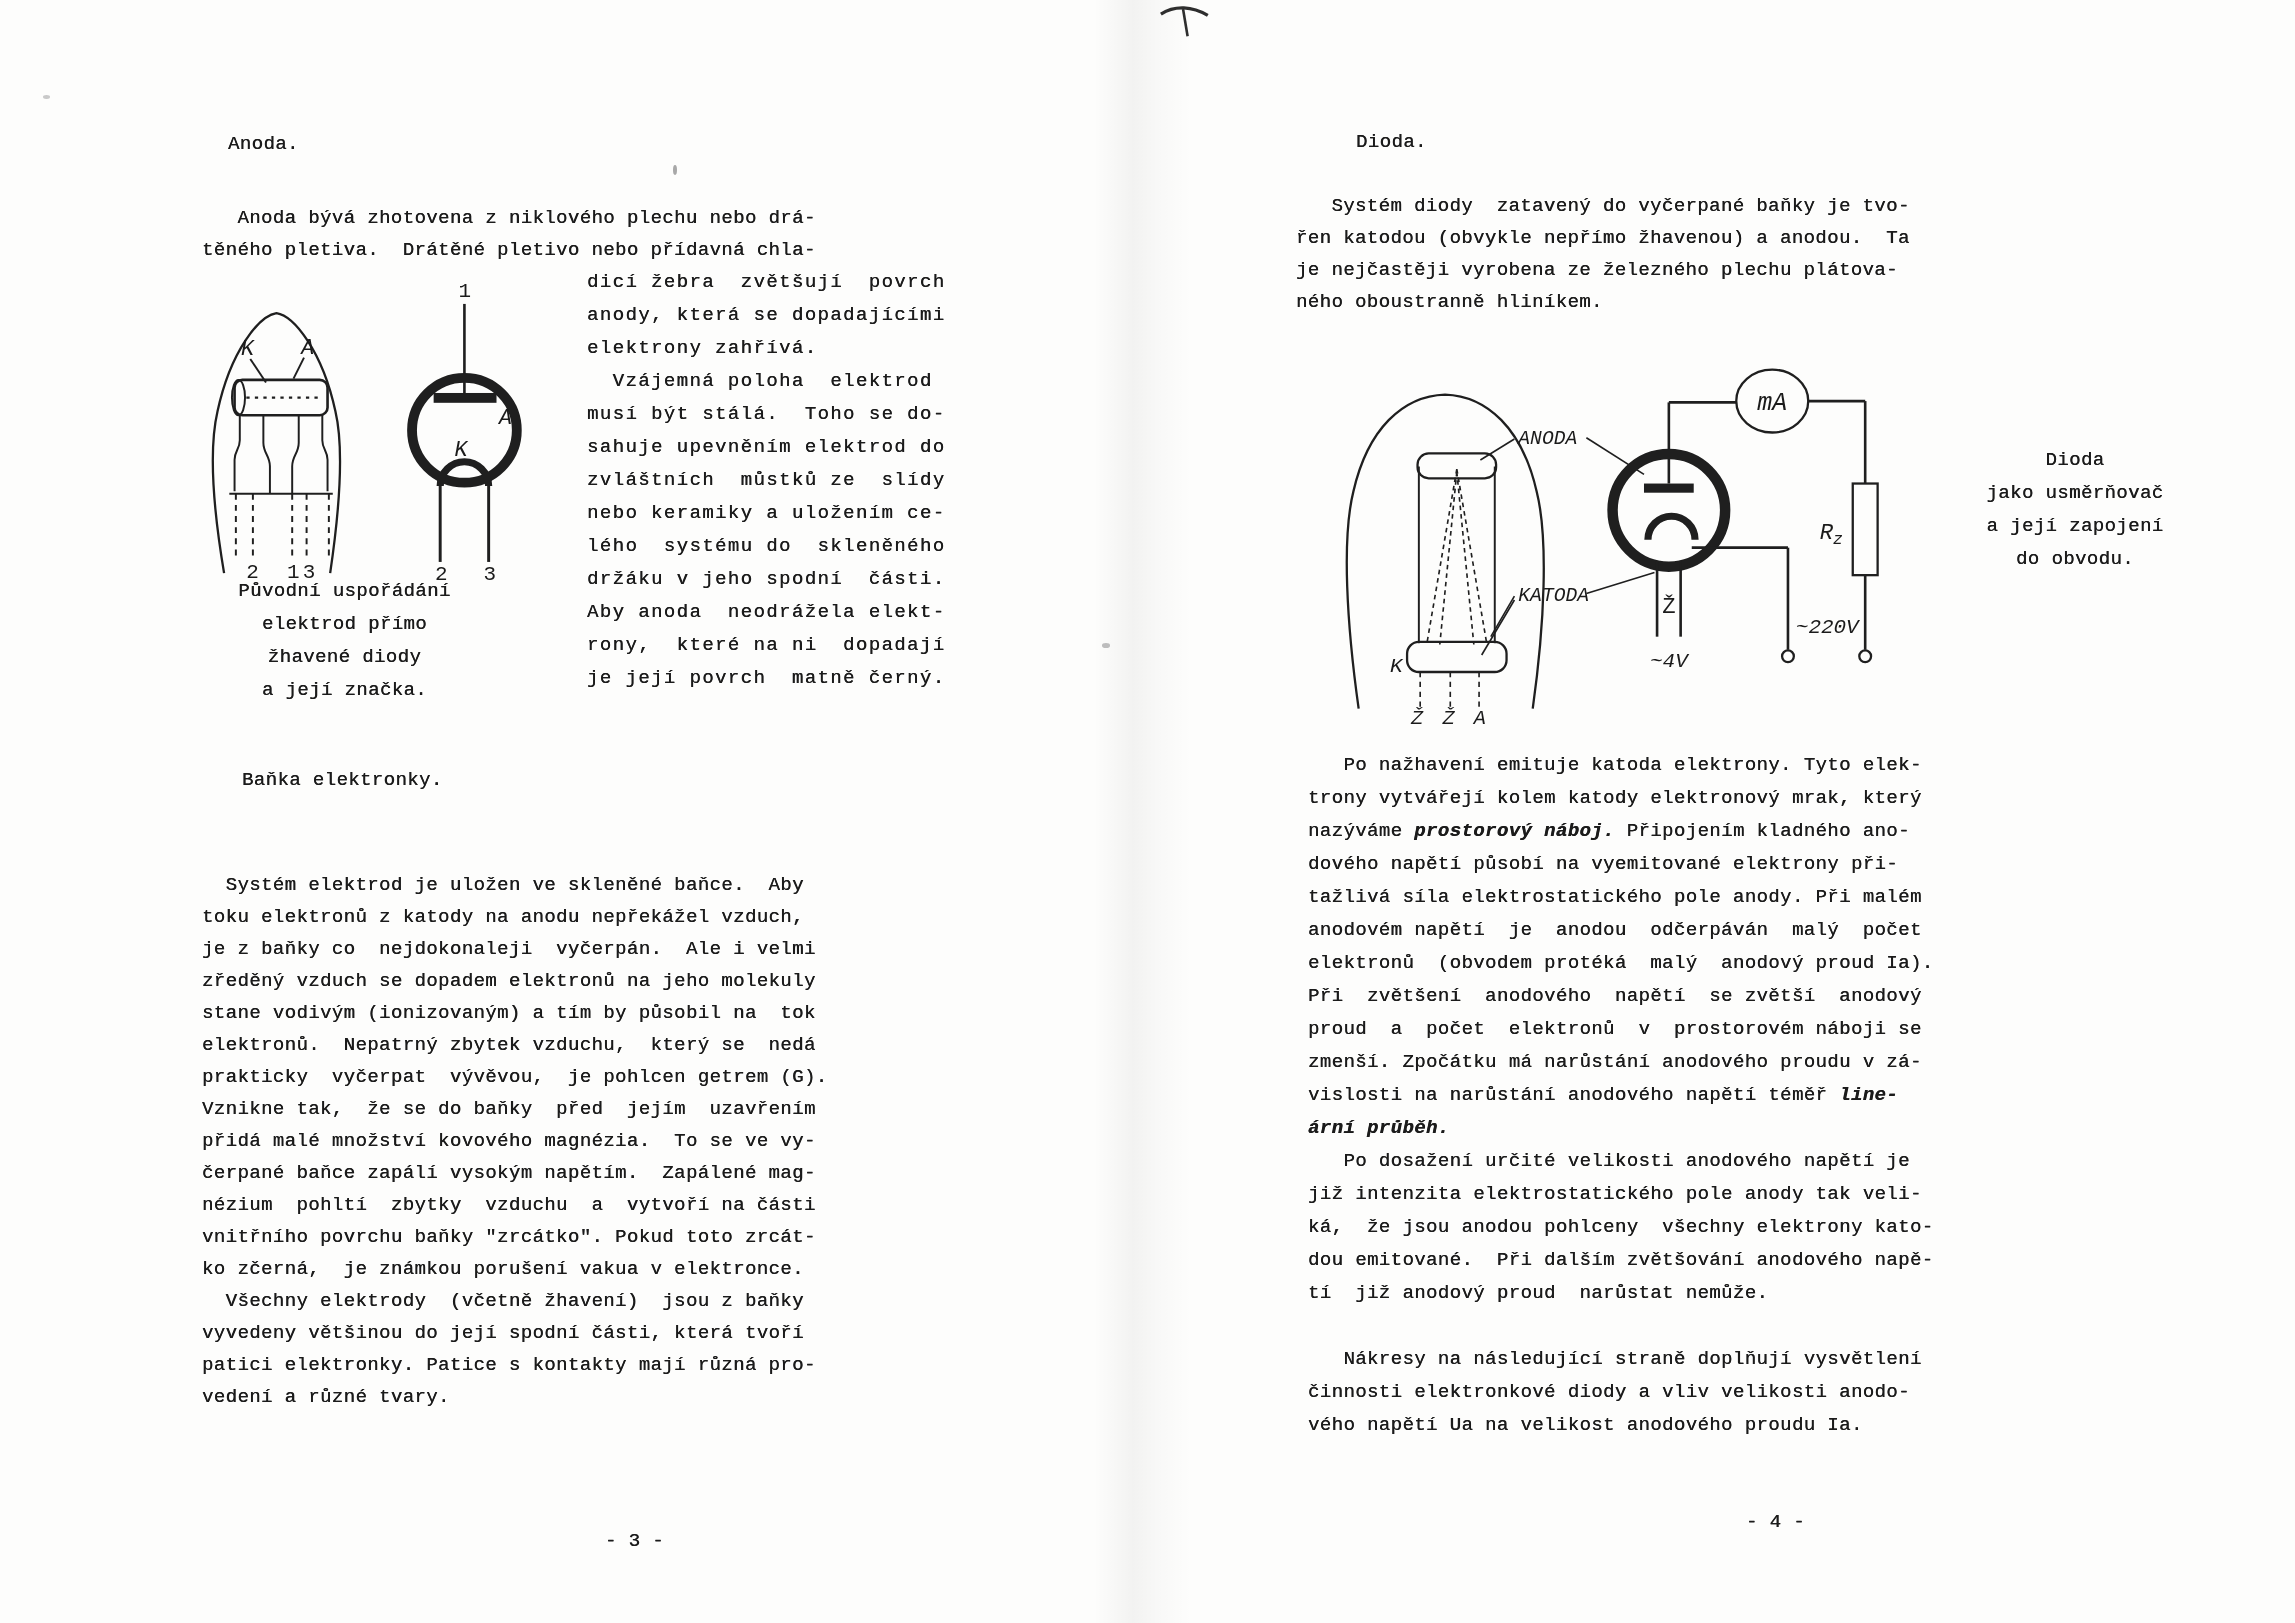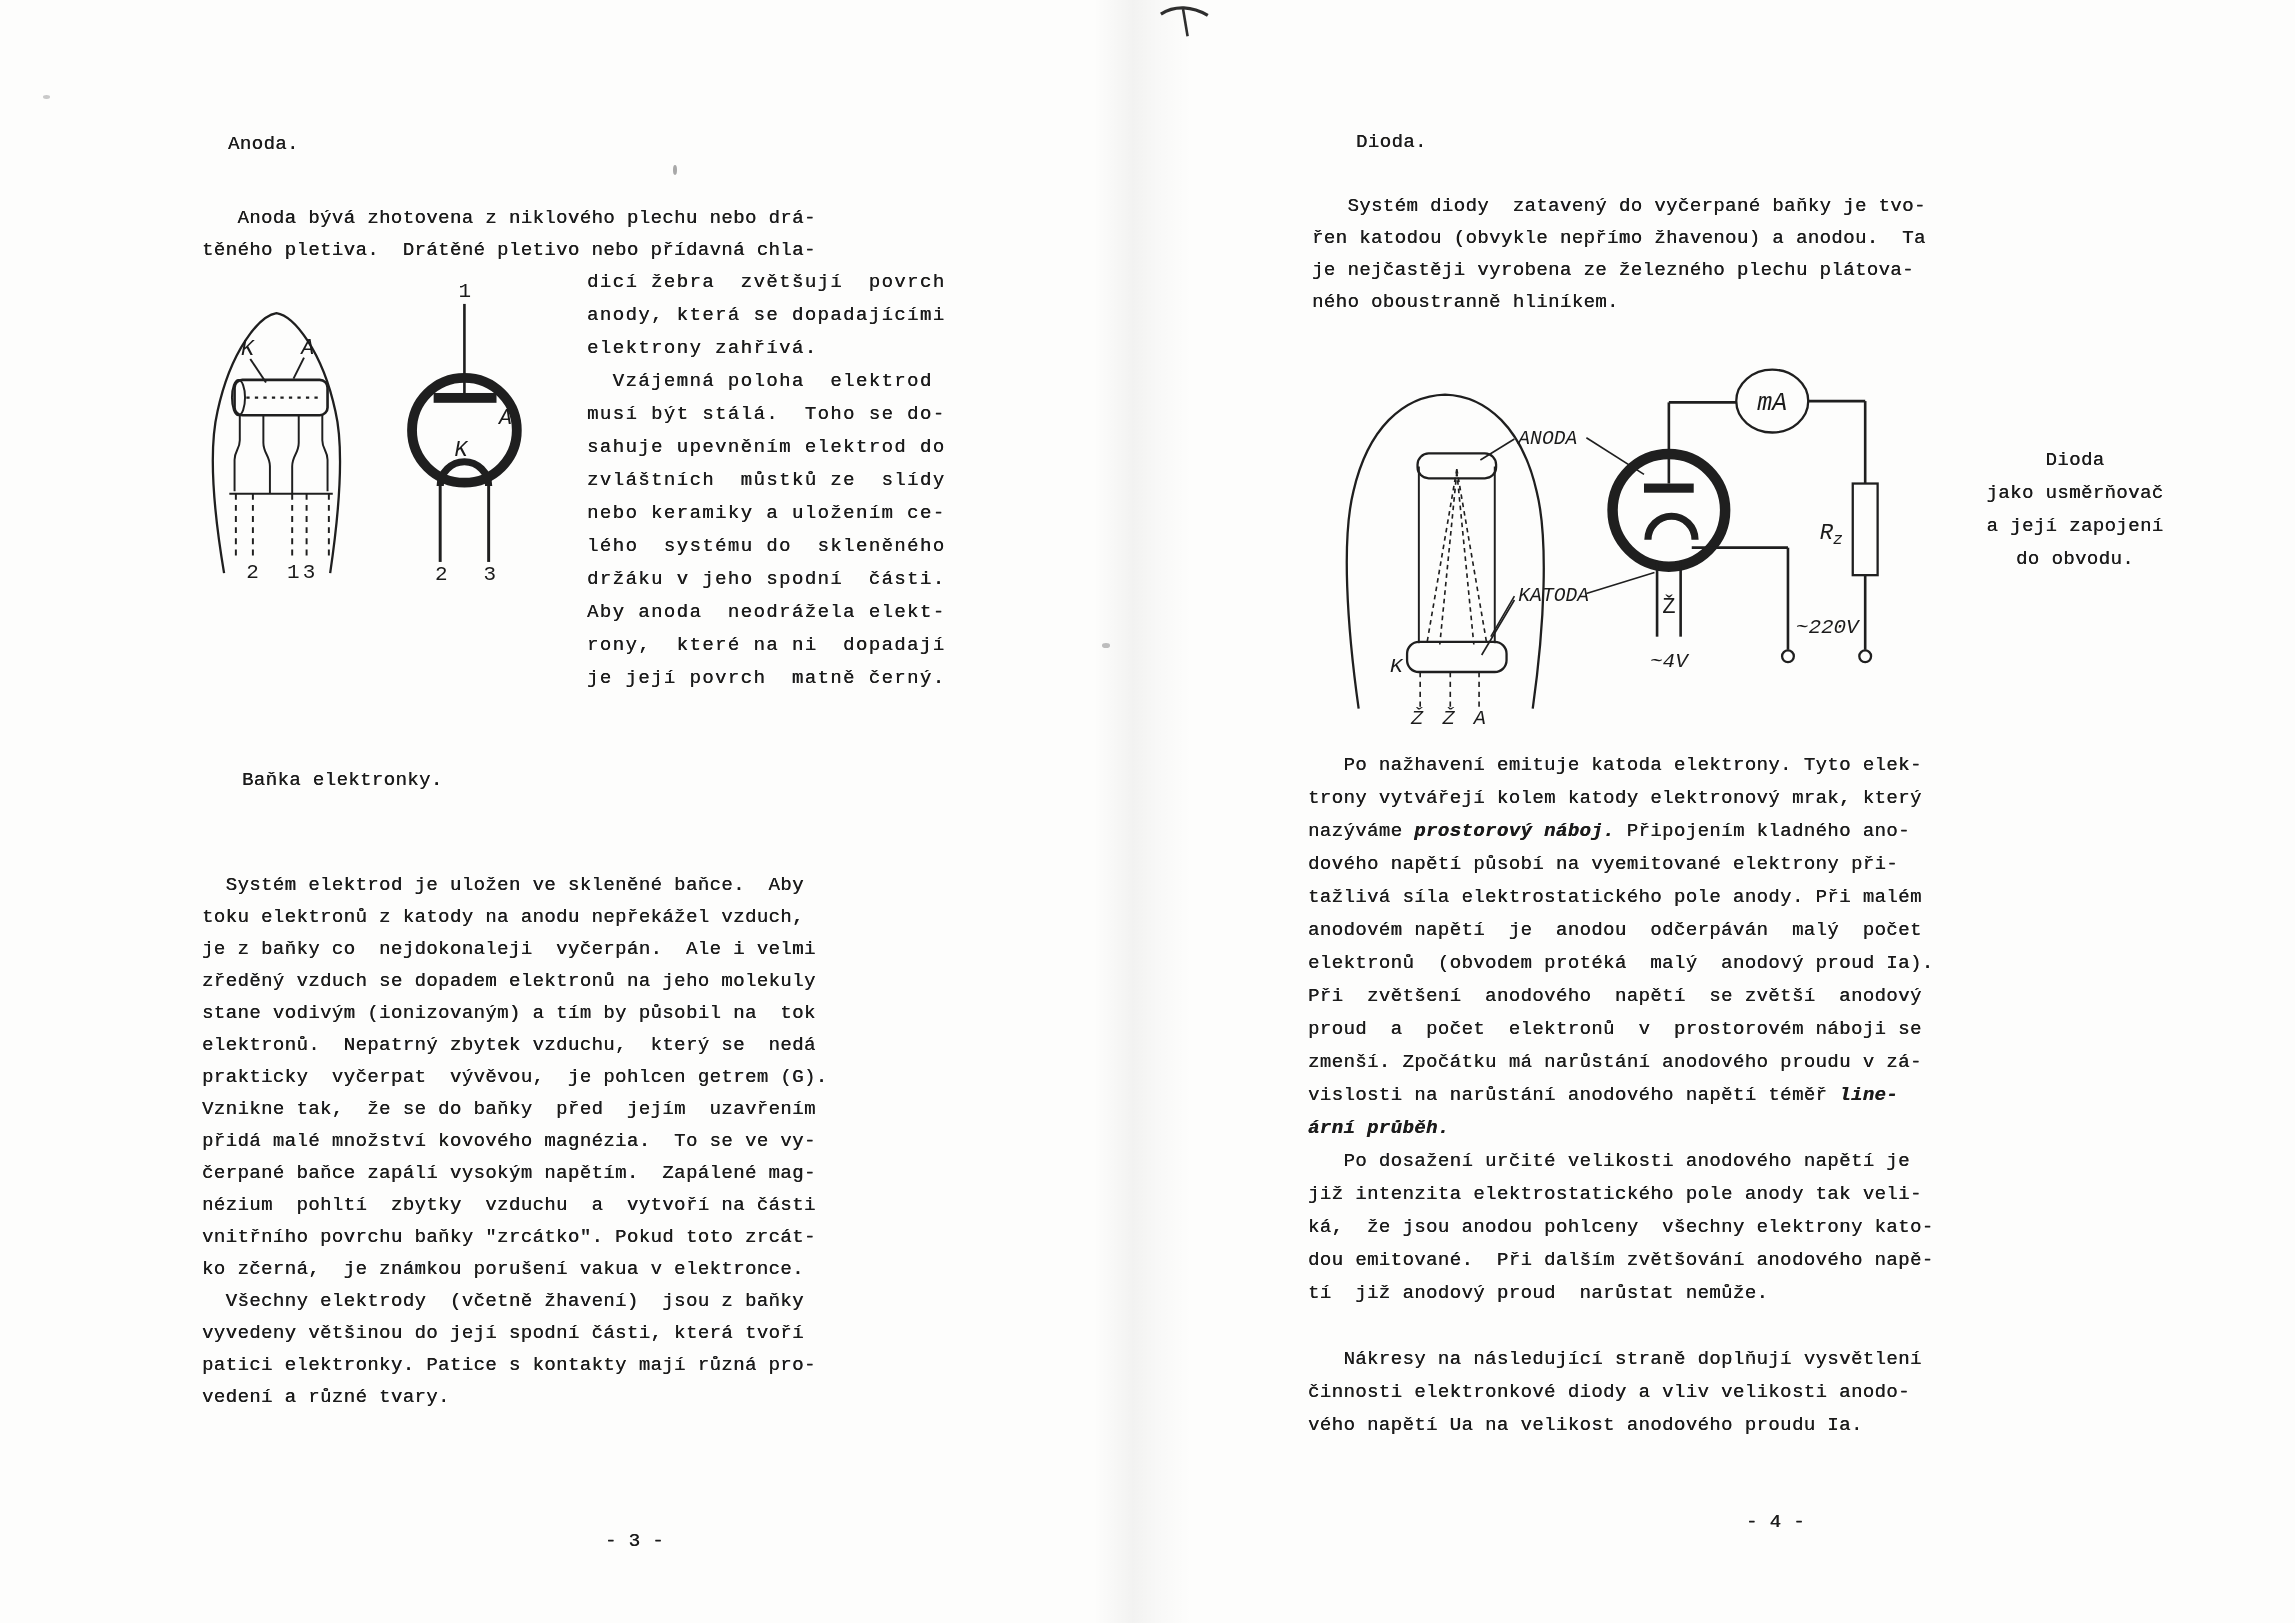--- a/index.html
+++ b/index.html
@@ -74,33 +74,34 @@
     <g font-size="32">
       <text x="436" y="34">1</text>
       <text x="112" y="462">2</text>
       <text x="174" y="462">1</text>
       <text x="198" y="462">3</text>
       <text x="400" y="466">2</text>
       <text x="474" y="466">3</text>
     </g>
   </svg>
 
+  <div class="abs tline caption" style="left:171px;top:575px;width:347px;">Původní uspořádání<br>elektrod přímo<br>žhavené diody<br>a její značka.</div>
 
   <div class="abs tline" style="left:228px;top:764px;margin-left:14px;">Baňka elektronky.</div>
 
   <div class="abs tline" style="left:202px;top:869px;">  Systém elektrod je uložen ve skleněné baňce.  Aby<br>toku elektronů z katody na anodu nepřekážel vzduch,<br>je z baňky co  nejdokonaleji  vyčerpán.  Ale i velmi<br>zředěný vzduch se dopadem elektronů na jeho molekuly<br>stane vodivým (ionizovaným) a tím by působil na  tok<br>elektronů.  Nepatrný zbytek vzduchu,  který se  nedá<br>prakticky  vyčerpat  vývěvou,  je pohlcen getrem (G).<br>Vznikne tak,  že se do baňky  před  jejím  uzavřením<br>přidá malé množství kovového magnézia.  To se ve vy-<br>čerpané baňce zapálí vysokým napětím.  Zapálené mag-<br>nézium  pohltí  zbytky  vzduchu  a  vytvoří na části<br>vnitřního povrchu baňky "zrcátko". Pokud toto zrcát-<br>ko zčerná,  je známkou porušení vakua v elektronce.<br>  Všechny elektrody  (včetně žhavení)  jsou z baňky<br>vyvedeny většinou do její spodní části, která tvoří<br>patici elektronky. Patice s kontakty mají různá pro-<br>vedení a různé tvary.</div>
 
   <div class="abs tline" style="left:605px;top:1525px;">- 3 -</div>
 </div>
 
 <div class="abs" style="left:1148px;top:0;width:1148px;height:1623px;">
 
   <div class="abs tline" style="left:208px;top:126px;">Dioda.</div>
 
-  <div class="abs tline" style="left:164px;top:190px;">   Systém diody  zatavený do vyčerpané baňky je tvo-<br>řen katodou (obvykle nepřímo žhavenou) a anodou.  Ta<br>je nejčastěji vyrobena ze železného plechu plátova-<br>ného oboustranně hliníkem.</div>
+  <div class="abs tline" style="left:148px;top:190px;">   Systém diody  zatavený do vyčerpané baňky je tvo-<br>řen katodou (obvykle nepřímo žhavenou) a anodou.  Ta<br>je nejčastěji vyrobena ze železného plechu plátova-<br>ného oboustranně hliníkem.</div>
 
   <svg class="abs" style="left:174px;top:363px;" width="589" height="370" viewBox="0 0 900 565">
     <g stroke="#1f1f1f" fill="none">
 
       <path stroke-width="3.5" d="M 56 528 C 38 400 30 268 48 196 C 70 100 124 50 188 48 C 252 50 306 100 328 196 C 346 268 340 400 322 528"></path>
       <rect x="146" y="138" width="120" height="38" rx="17" stroke-width="3.5"></rect>
       <line x1="148" y1="158" x2="148" y2="428" stroke-width="3"></line>
       <line x1="264" y1="158" x2="264" y2="428" stroke-width="3"></line>
       <rect x="130" y="426" width="152" height="46" rx="18" stroke-width="3.5"></rect>
       <path stroke-width="2.5" stroke-dasharray="7 6" d="M 206 162 L 160 430 M 206 162 L 252 430 M 206 166 L 180 430 M 206 166 L 232 430"></path>

